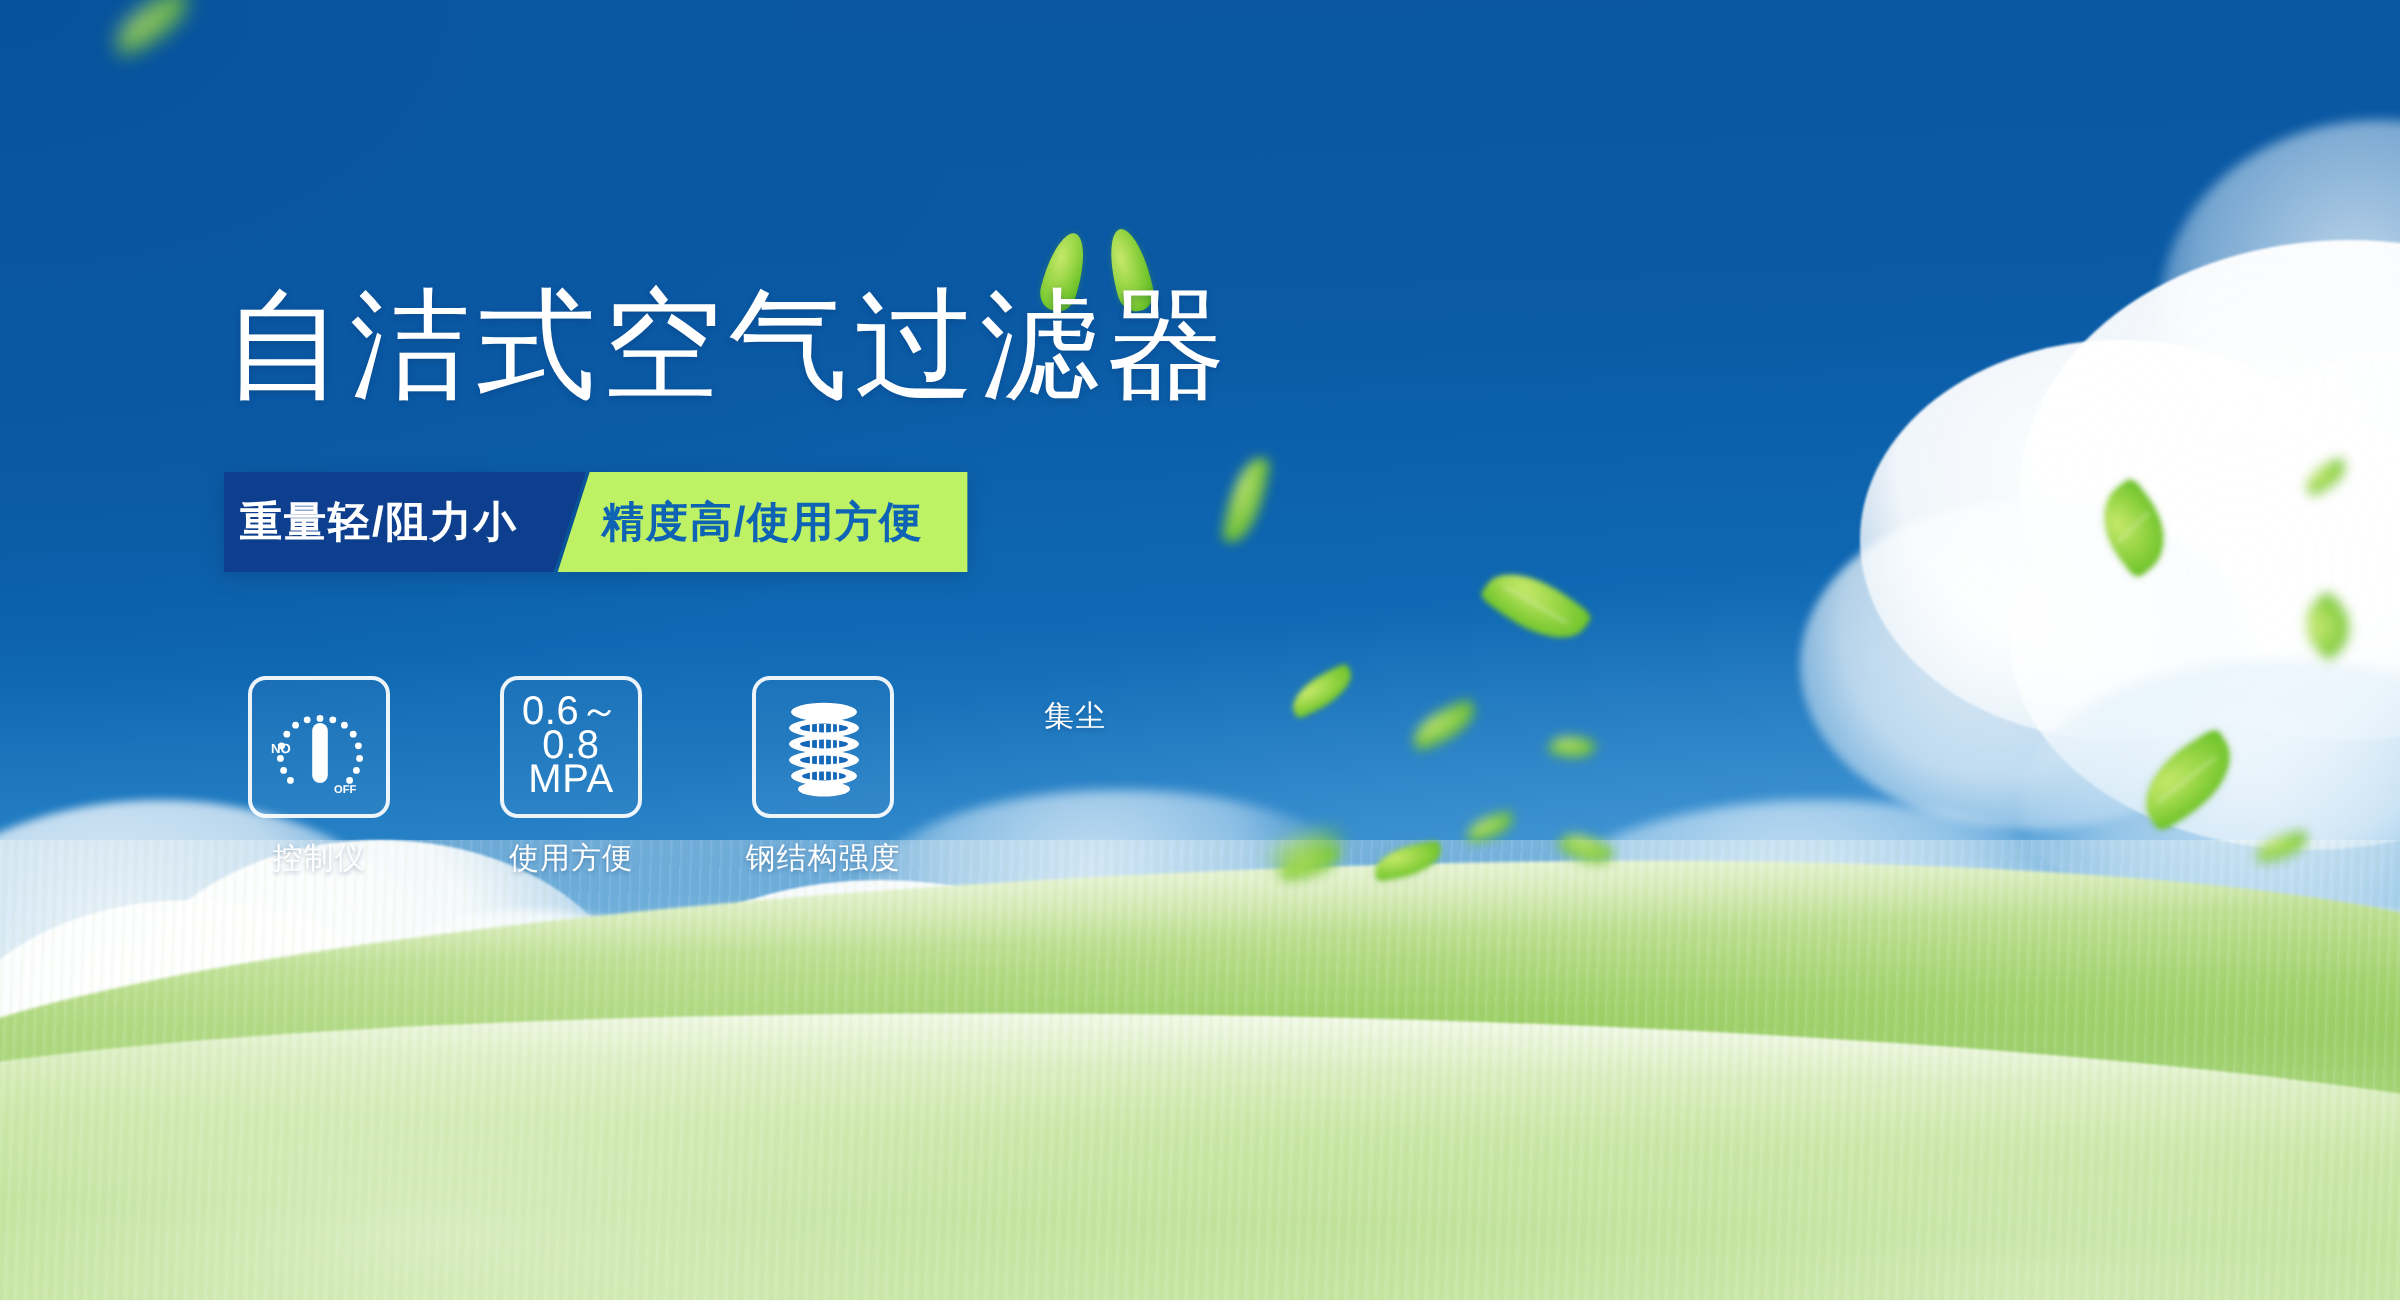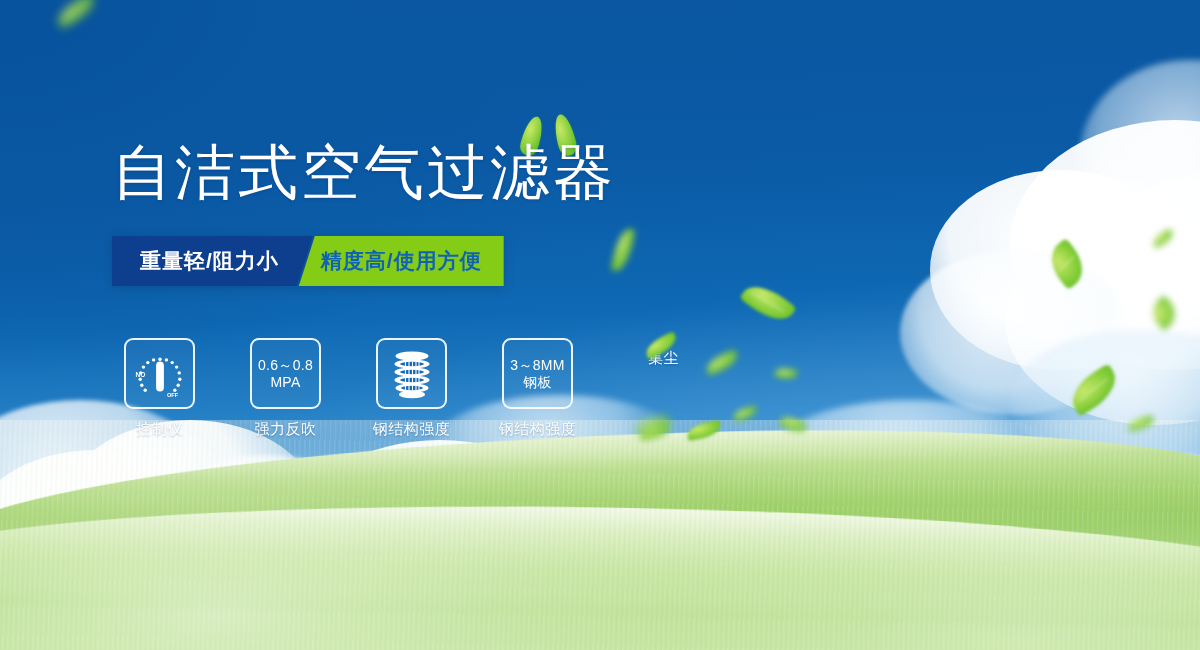--- a/index.html
+++ b/index.html
@@ -177,26 +177,26 @@
     align-items: stretch;
     filter: drop-shadow(0 2px 5px rgba(0,35,80,0.25));
   }
   .sub-left {
     background: #0e3f8f;
     color: #ffffff;
     font-size: 21px;
     font-weight: bold;
     display: flex;
     align-items: center;
-    padding: 0 34px 0 28px;
+    padding: 0 34px 0 8px;
     letter-spacing: 1px;
     clip-path: polygon(0 0, 100% 0, calc(100% - 16px) 100%, 0 100%);
   }
   .sub-right {
-    background: #84cc16;
+    background: #bef264;
     color: #0f63b5;
     font-size: 21px;
     font-weight: bold;
     display: flex;
     align-items: center;
     padding: 0 22px 0 22px;
     letter-spacing: 1px;
     margin-left: -14px;
     clip-path: polygon(16px 0, 100% 0, 100% 100%, 0 100%);
   }
@@ -222,21 +222,21 @@
     border-radius: 9px;
     display: flex;
     align-items: center;
     justify-content: center;
     text-align: center;
     color: #ffffff;
     background: rgba(255,255,255,0.04);
     position: relative;
   }
   .feature-text {
-    font-size: 14px;
+    font-size: 20px;
     line-height: 17px;
     letter-spacing: 0.3px;
     color: #ffffff;
     font-weight: 400;
   }
   .feature-label {
     margin-top: 11px;
     font-size: 15px;
     color: #ffffff;
     white-space: nowrap;
@@ -374,21 +374,21 @@
         <div class="feature-label">控制仪</div>
       </div>
 
       <div class="feature">
         <div class="feature-box">
           <div>
             <div class="feature-text">0.6～0.8</div>
             <div class="feature-text">MPA</div>
           </div>
         </div>
-        <div class="feature-label">强力反吹</div>
+        <div class="feature-label">使用方便</div>
       </div>
 
       <div class="feature">
         <div class="feature-box">
           <svg class="icon-svg" width="46" height="52" viewBox="0 0 46 52">
             <g stroke="#ffffff" stroke-width="1.25" fill="none" opacity="0.95">
               <line x1="15" y1="7" x2="15" y2="45"></line>
               <line x1="19" y1="6" x2="19" y2="46"></line>
               <line x1="23" y1="5.5" x2="23" y2="46.5"></line>
               <line x1="27" y1="6" x2="27" y2="46"></line>
@@ -413,29 +413,20 @@
               <line x1="20" y1="14" x2="20" y2="42"></line>
               <line x1="23.5" y1="14" x2="23.5" y2="42"></line>
               <line x1="27" y1="14" x2="27" y2="42"></line>
               <line x1="30" y1="14" x2="30" y2="42"></line>
             </g>
           </svg>
         </div>
         <div class="feature-label">钢结构强度</div>
       </div>
 
-      <div class="feature">
-        <div class="feature-box">
-          <div>
-            <div class="feature-text">3～8MM</div>
-            <div class="feature-text">钢板</div>
-          </div>
-        </div>
-        <div class="feature-label">钢结构强度</div>
-      </div>
 
       <div class="feature">
         <div class="feature-label">集尘</div>
       </div>
 
     </div>
 
     <div class="leaf blur1" style="position:absolute; left:600px; top:338px; width:34px; height:15px; transform:rotate(-26deg);"></div>
     <div class="leaf blur1" style="position:absolute; left:643px; top:423px; width:34px; height:15px; transform:rotate(-10deg);"></div>
 

